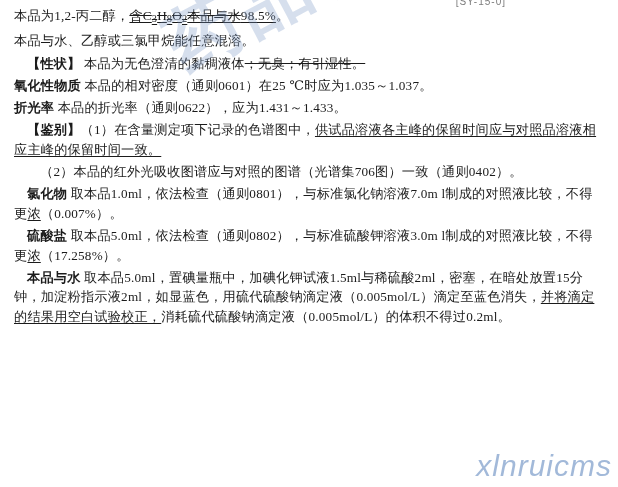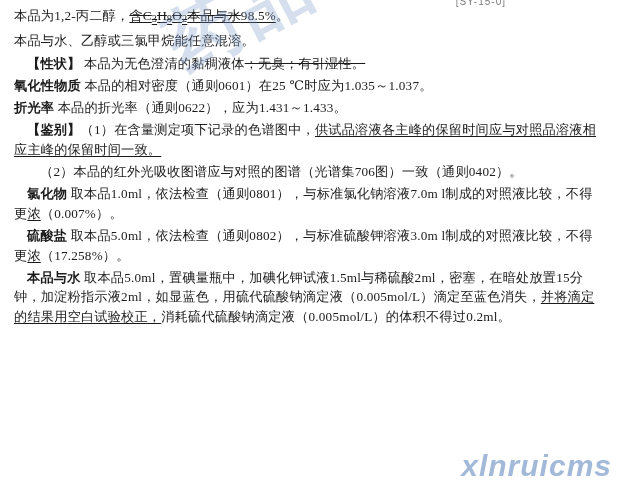--- a/index.html
+++ b/index.html
@@ -66,21 +66,21 @@
     white-space: nowrap;
     z-index: 1;
     pointer-events: none;
     font-family: "Liberation Serif", serif;
   }
   .wm-bottom {
     position: absolute;
     right: 6px;
     bottom: 4px;
     font-size: 30px;
-    font-weight: bold;
+    font-weight: normal;
     font-style: italic;
     color: rgba(70, 115, 180, 0.50);
     letter-spacing: 1px;
     z-index: 4;
     pointer-events: none;
     font-family: "Liberation Sans", sans-serif;
   }
 </style>
 </head>
 <body>

